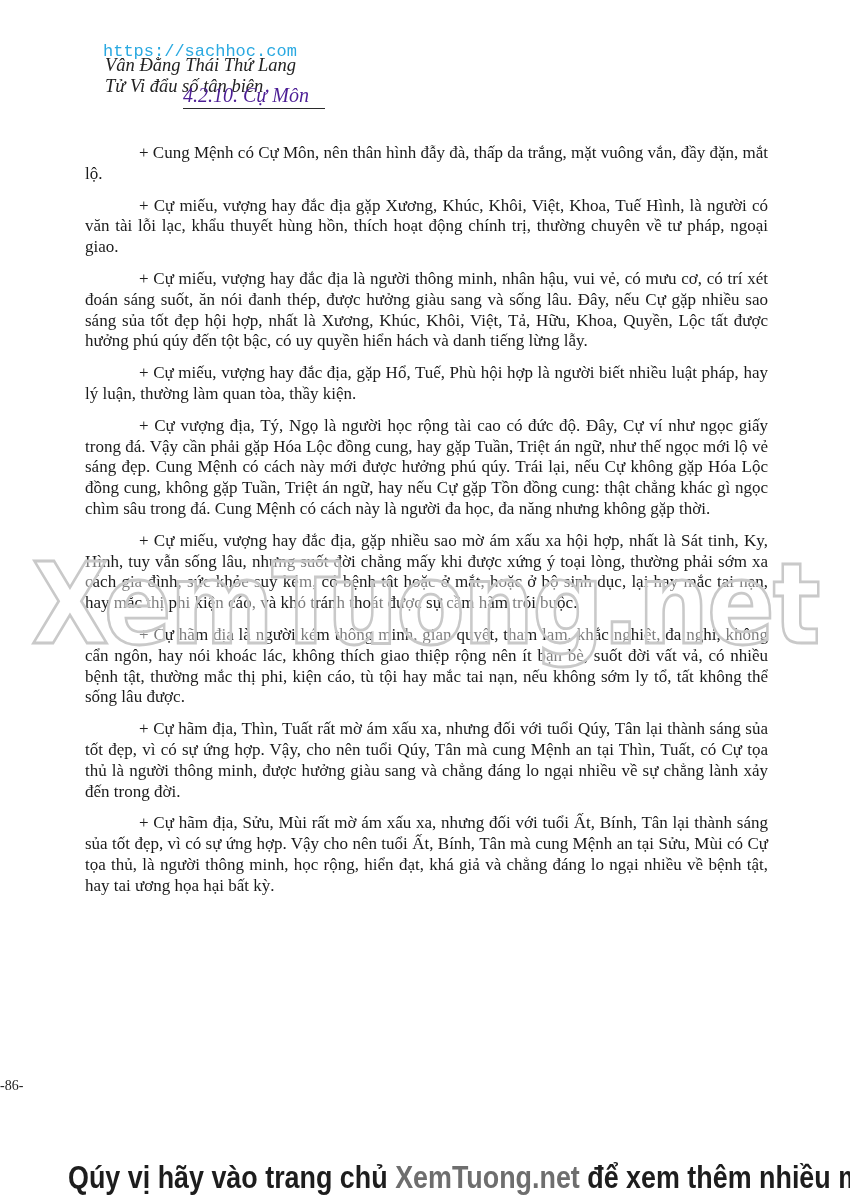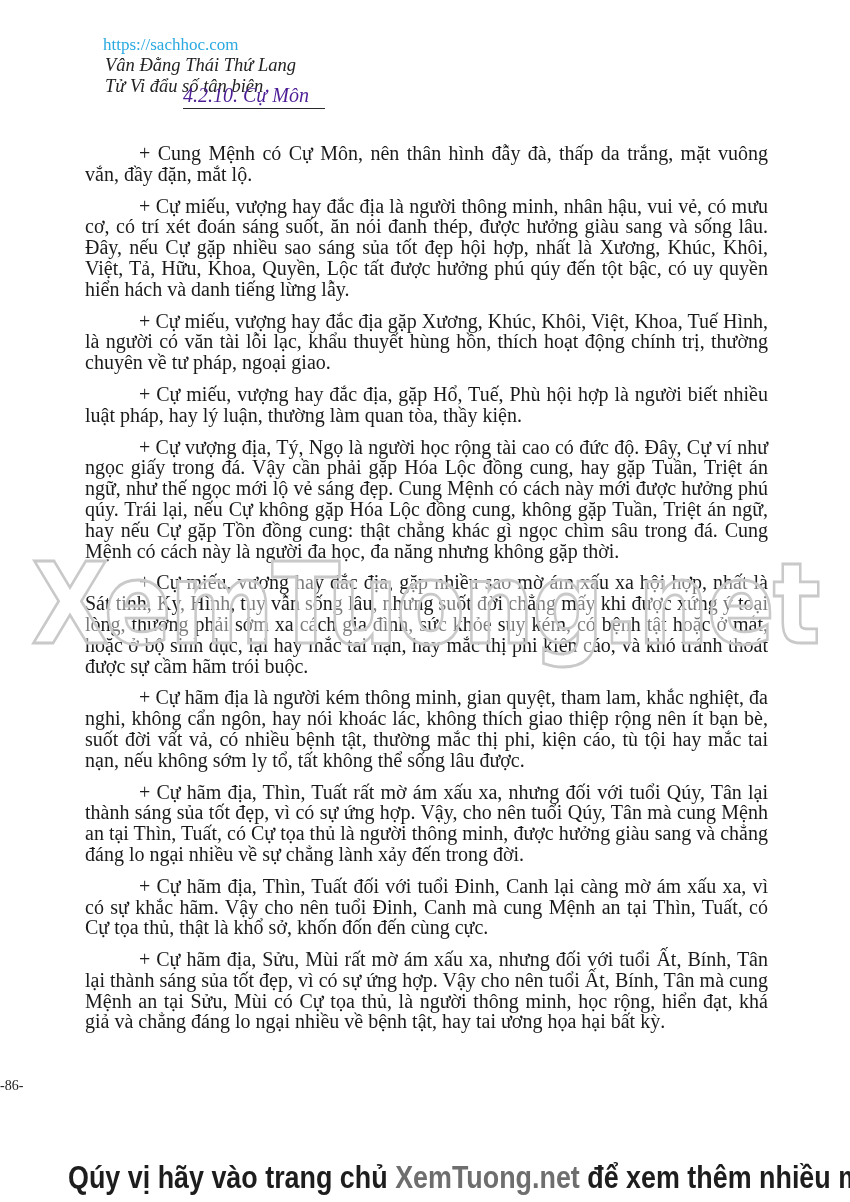--- a/index.html
+++ b/index.html
@@ -1,26 +1,26 @@
 <!DOCTYPE html>
 <html><head>
 <meta charset="utf-8">
 <style>
   html,body{margin:0;padding:0;background:#ffffff;}
   .page{position:relative;width:850px;height:1202px;background:#ffffff;overflow:hidden;
         font-family:"Liberation Serif",serif;color:#1c1c1c;}
-  .source-link{position:absolute;left:103px;top:35px;font-family:Liberation Serif, serif;
+  .source-link{position:absolute;left:103px;top:42px;font-family:Liberation Mono, monospace;
         font-size:17px;color:#2aa9e1;text-decoration:none;cursor:pointer;}
   .header-row{position:absolute;left:105px;right:105px;top:55px;display:flex;
         justify-content:space-between;font-style:italic;font-size:18.5px;color:#222;flex-direction:column;}
   .section-heading{position:absolute;left:183px;top:84px;font-style:italic;font-size:20px;
         padding:0 16px 1px 0;border-bottom:1.6px solid #2a2a2a;color:#4c1d95;}
   .subtitle{position:absolute;left:0;top:112px;width:100%;text-align:center;font-size:21px;color:#141414;}
   .subtitle .yy{font-family:"DejaVu Sans",sans-serif;font-size:19px;margin-right:8px;position:relative;top:-1px;}
-  .content{position:absolute;left:85px;top:143px;width:683px;font-size:20px;line-height:20.8px;
+  .content{position:absolute;left:85px;top:143px;width:683px;font-size:17px;line-height:20.8px;
         text-align:justify;color:#1b1b1b;}
   .content p{margin:0 0 11px 0;text-indent:54px;}
   .page-number{position:absolute;left:0;top:1078px;width:100%;font-size:14px;color:#222;}
   .watermark{position:absolute;left:0;top:546px;width:100%;text-align:center;
         font-family:"DejaVu Sans",sans-serif;font-weight:bold;font-size:100px;letter-spacing:-2px;
         color:rgba(255,255,255,0.42);-webkit-text-stroke:2.5px #c9c9c9;
         transform:scaleY(1.12);pointer-events:none;white-space:nowrap;}
   .footer{position:absolute;left:0;bottom:6px;width:100%;text-align:center;
         font-family:"Liberation Sans",sans-serif;font-size:32px;font-weight:700;
         white-space:nowrap;transform:scaleX(0.84);color:#1d1d1d;}
@@ -36,28 +36,27 @@
   <div class="header-row">
     <span>Vân Đằng Thái Thứ Lang</span>
     <span>Tử Vi đẩu số tân biên</span>
   </div>
 
   <div class="section-heading">4.2.10. Cự Môn</div>
 
 
   <div class="content">
       <p>+ Cung Mệnh có Cự Môn, nên thân hình đẫy đà, thấp da trắng, mặt vuông vắn, đầy đặn, mắt lộ.</p>
+      <p>+ Cự miếu, vượng hay đắc địa gặp Xương, Khúc, Khôi, Việt, Khoa, Tuế Hình, là người có văn tài lỗi lạc, khẩu thuyết hùng hồn, thích hoạt động chính trị, thường chuyên về tư pháp, ngoại giao.</p>
       <p>+ Cự miếu, vượng hay đắc địa là người thông minh, nhân hậu, vui vẻ, có mưu cơ, có trí xét đoán sáng suốt, ăn nói đanh thép, được hưởng giàu sang và sống lâu. Đây, nếu Cự gặp nhiều sao sáng sủa tốt đẹp hội hợp, nhất là Xương, Khúc, Khôi, Việt, Tả, Hữu, Khoa, Quyền, Lộc tất được hưởng phú qúy đến tột bậc, có uy quyền hiển hách và danh tiếng lừng lẫy.</p>
-      <p>+ Cự miếu, vượng hay đắc địa gặp Xương, Khúc, Khôi, Việt, Khoa, Tuế Hình, là người có văn tài lỗi lạc, khẩu thuyết hùng hồn, thích hoạt động chính trị, thường chuyên về tư pháp, ngoại giao.</p>
       <p>+ Cự miếu, vượng hay đắc địa, gặp Hổ, Tuế, Phù hội hợp là người biết nhiều luật pháp, hay lý luận, thường làm quan tòa, thầy kiện.</p>
       <p>+ Cự vượng địa, Tý, Ngọ là người học rộng tài cao có đức độ. Đây, Cự ví như ngọc giấy trong đá. Vậy cần phải gặp Hóa Lộc đồng cung, hay gặp Tuần, Triệt án ngữ, như thế ngọc mới lộ vẻ sáng đẹp. Cung Mệnh có cách này mới được hưởng phú qúy. Trái lại, nếu Cự không gặp Hóa Lộc đồng cung, không gặp Tuần, Triệt án ngữ, hay nếu Cự gặp Tồn đồng cung: thật chẳng khác gì ngọc chìm sâu trong đá. Cung Mệnh có cách này là người đa học, đa năng nhưng không gặp thời.</p>
       <p>+ Cự miếu, vượng hay đắc địa, gặp nhiều sao mờ ám xấu xa hội hợp, nhất là Sát tinh, Ky, Hình, tuy vẫn sống lâu, nhưng suốt đời chẳng mấy khi được xứng ý toại lòng, thường phải sớm xa cách gia đình, sức khỏe suy kém, có bệnh tật hoặc ở mắt, hoặc ở bộ sinh dục, lại hay mắc tai nạn, hay mắc thị phi kiện cáo, và khó tránh thoát được sự cầm hãm trói buộc.</p>
       <p>+ Cự hãm địa là người kém thông minh, gian quyệt, tham lam, khắc nghiệt, đa nghi, không cẩn ngôn, hay nói khoác lác, không thích giao thiệp rộng nên ít bạn bè, suốt đời vất vả, có nhiều bệnh tật, thường mắc thị phi, kiện cáo, tù tội hay mắc tai nạn, nếu không sớm ly tổ, tất không thể sống lâu được.</p>
       <p>+ Cự hãm địa, Thìn, Tuất rất mờ ám xấu xa, nhưng đối với tuổi Qúy, Tân lại thành sáng sủa tốt đẹp, vì có sự ứng hợp. Vậy, cho nên tuổi Qúy, Tân mà cung Mệnh an tại Thìn, Tuất, có Cự tọa thủ là người thông minh, được hưởng giàu sang và chẳng đáng lo ngại nhiều về sự chẳng lành xảy đến trong đời.</p>
-      <p>+ Cự hãm địa, Thìn, Tuất đối với tuổi Đinh, Canh lại càng mờ ám xấu xa, vì có sự khắc hãm. Vậy cho nên tuổi Đinh, Canh mà cung Mệnh an tại Thìn, Tuất, có Cự tọa thủ, thật là khổ sở, khốn đốn đến cùng cực.</p>
       <p>+ Cự hãm địa, Sửu, Mùi rất mờ ám xấu xa, nhưng đối với tuổi Ất, Bính, Tân lại thành sáng sủa tốt đẹp, vì có sự ứng hợp. Vậy cho nên tuổi Ất, Bính, Tân mà cung Mệnh an tại Sửu, Mùi có Cự tọa thủ, là người thông minh, học rộng, hiển đạt, khá giả và chẳng đáng lo ngại nhiều về bệnh tật, hay tai ương họa hại bất kỳ.</p>
     </div>
 
   <div class="watermark">XemTuong.net</div>
 
   <div class="page-number">-86-</div>
 
   <div class="footer">
     <span>Qúy vị hãy vào trang chủ </span><span class="site">XemTuong.net</span><span> để xem thêm nhiều mục hay khác</span>
   </div>

